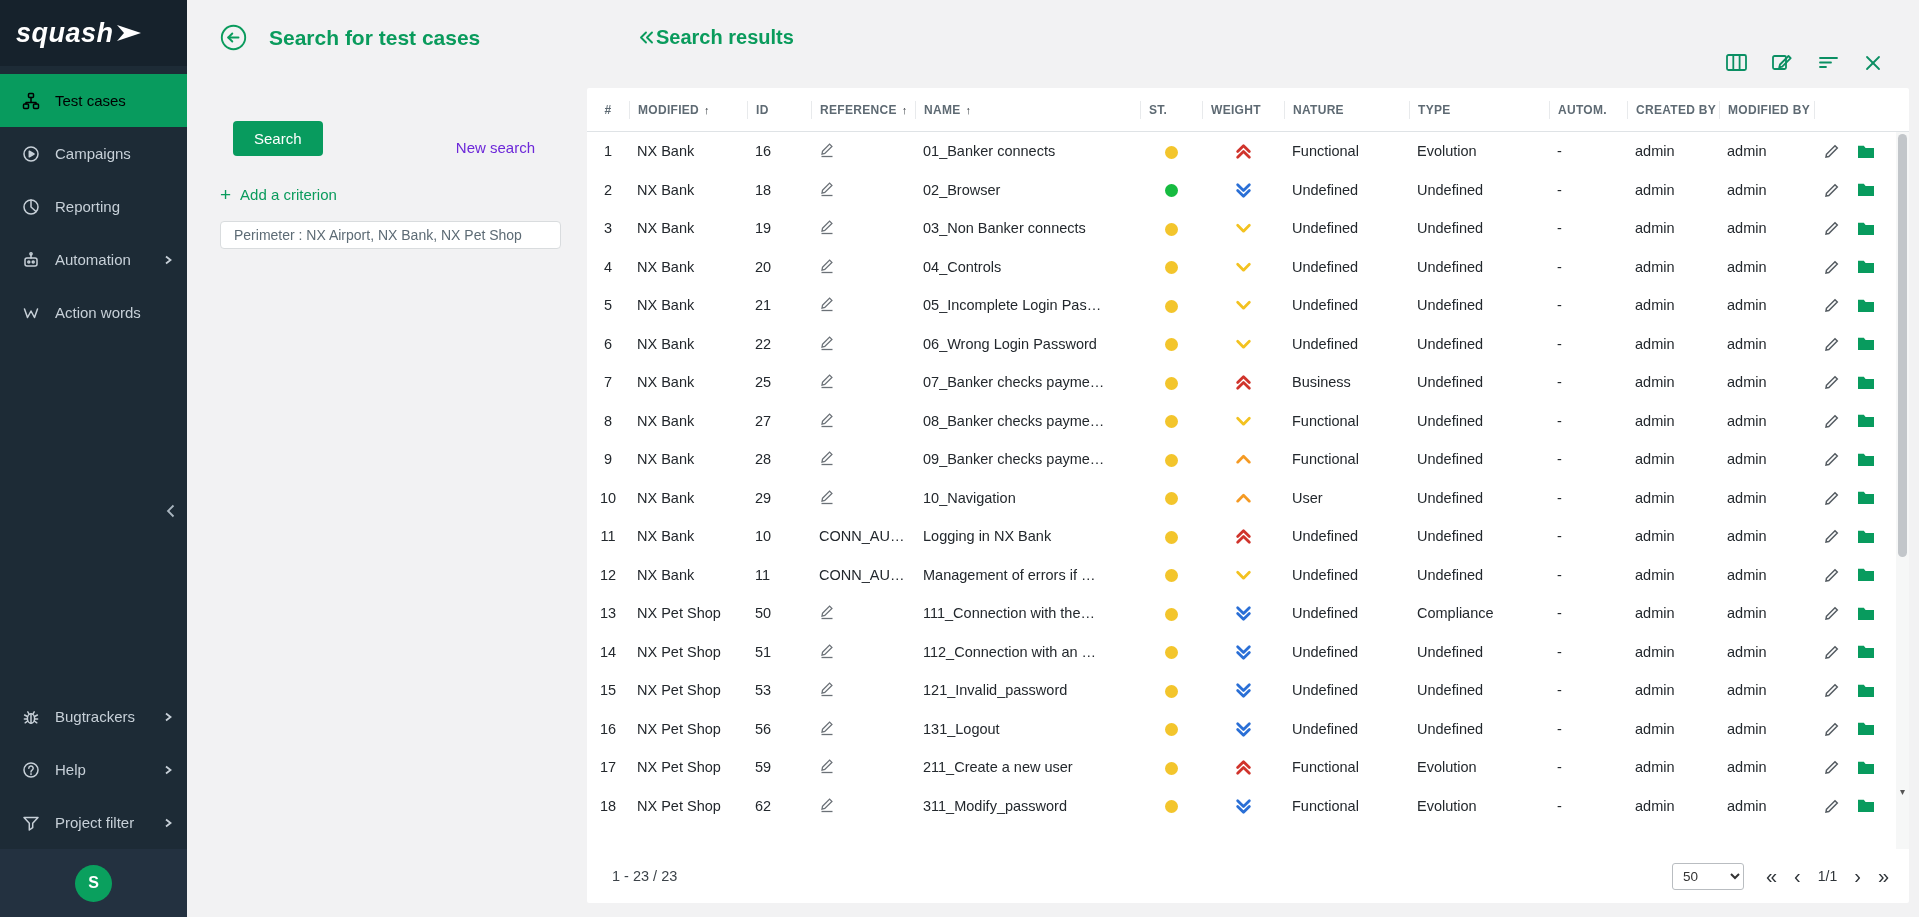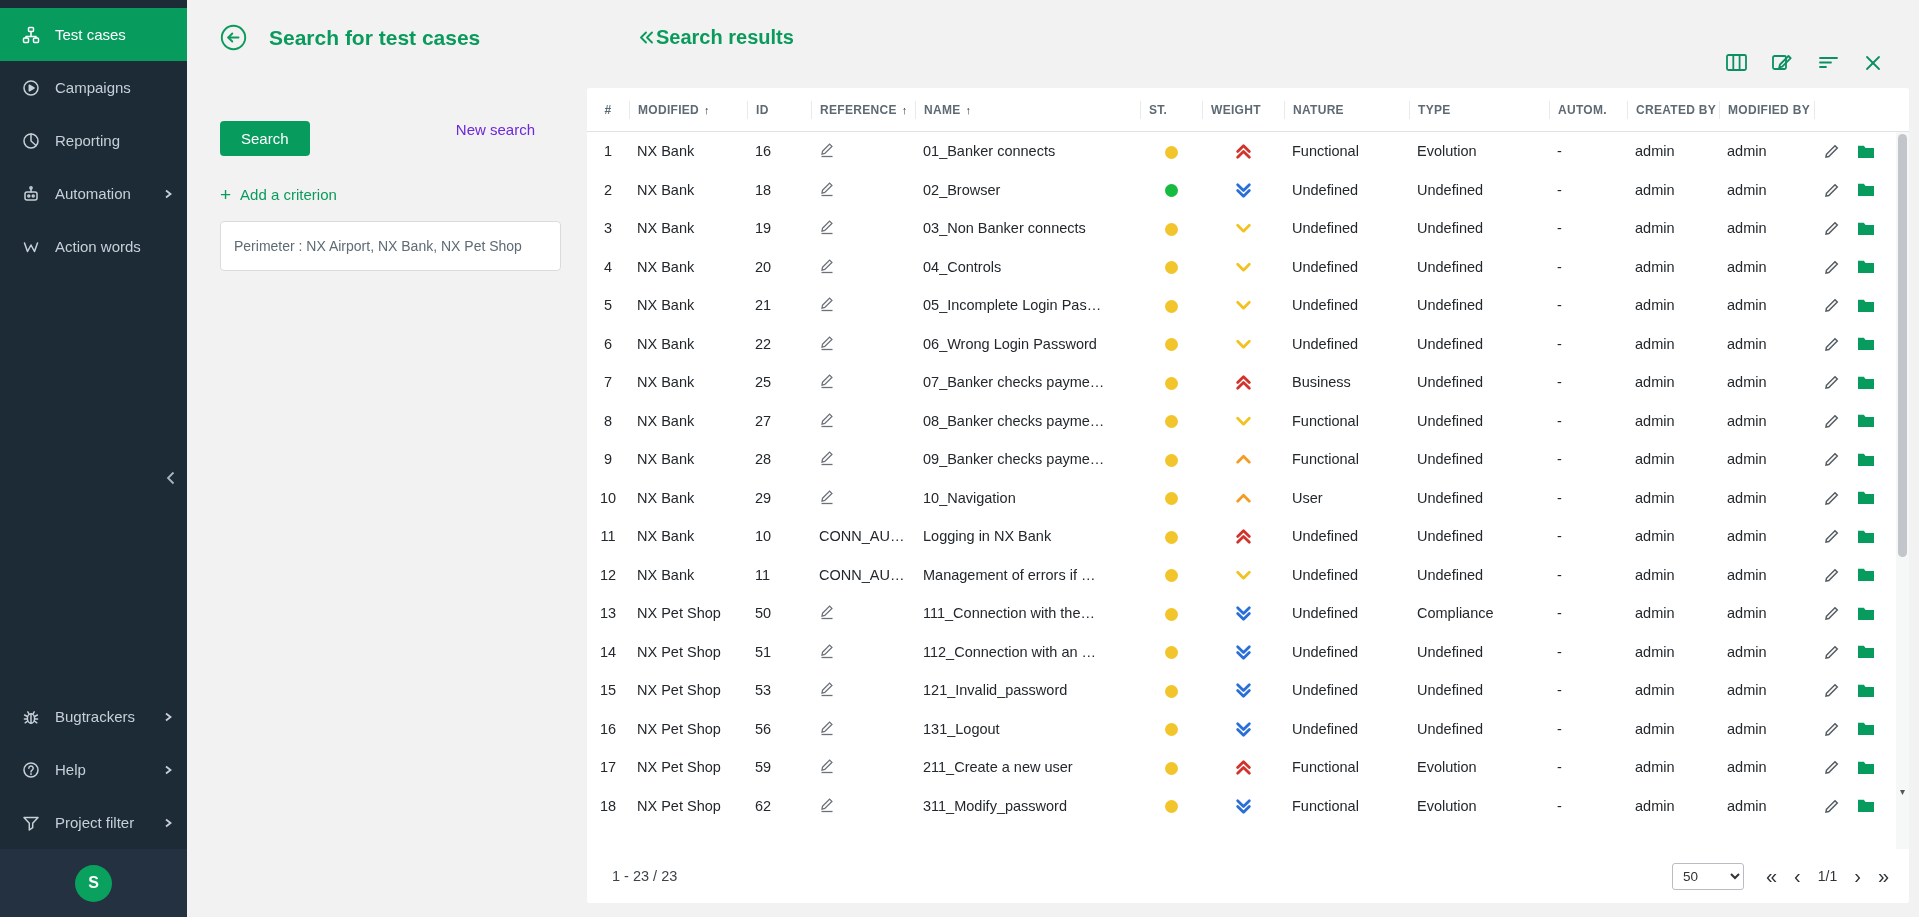--- a/index.html
+++ b/index.html
@@ -6,21 +6,21 @@
   html,body { width:1919px; height:917px; overflow:hidden; }
   body { display:flex; background:#f2f2f3; font-family:"Liberation Sans", sans-serif; }
 
   
   .sidebar { width:187px; flex-shrink:0; background:#1d2b36; color:#c7d0d8; display:flex; flex-direction:column; }
   .logo { height:66px; background:#16222c; display:flex; align-items:center; padding-left:16px; flex-shrink:0; }
   .logo-text { color:#fff; font-style:italic; font-weight:bold; font-size:27px; letter-spacing:.5px; }
   .logo-arrow { margin-left:3px; }
   .nav { padding-top:8px; }
   .nav-item { height:53px; display:flex; align-items:center; gap:15px; padding-left:22px; font-size:15px; cursor:pointer; position:relative; color:#c7d0d8; }
-  .nav-item.active { background:#089b5e; color:#ffffff; }
+  .nav-item.active { background:#089b5e; color:#000000; }
   .nav-item svg.mi * { stroke:currentColor; fill:none; stroke-width:1.5; stroke-linecap:round; stroke-linejoin:round; }
   .nav-item .chev-right { position:absolute; right:13px; }
   .chev-right * { stroke:currentColor; fill:none; stroke-width:1.8; }
   .spacer { flex:1; position:relative; }
   .collapse-chevron { position:absolute; right:8px; top:50%; transform:translateY(-50%); cursor:pointer; }
   .collapse-chevron * { stroke:#aab6c0; fill:none; stroke-width:1.8; }
   .avatar-strip { height:68px; background:#233140; display:flex; align-items:center; justify-content:center; flex-shrink:0; }
   .avatar { width:37px; height:37px; border-radius:50%; background:#0aa05e; color:#fff; font-size:16px; font-weight:bold; display:flex; align-items:center; justify-content:center; cursor:pointer; }
 
   
@@ -34,26 +34,26 @@
   .collapse-results { cursor:pointer; display:flex; }
   .collapse-results * , .back-btn * { stroke:#0a9b5c; fill:none; stroke-width:1.9; stroke-linecap:round; stroke-linejoin:round; }
   .header-icons { position:absolute; right:36px; top:52px; display:flex; gap:23px; align-items:center; }
   .hicon { cursor:pointer; display:flex; }
   .hicon * { stroke:#0b8f63; fill:none; stroke-width:1.8; stroke-linecap:round; stroke-linejoin:round; }
 
   .content { flex:1; display:flex; padding:0 10px 14px 33px; min-height:0; }
 
   
   .search-col { width:341px; flex-shrink:0; }
-  .search-row { margin-top:33px; display:flex; align-items:flex-start; justify-content:space-between; padding-right:26px; }
+  .search-row { margin-top:33px; display:flex; align-items:flex-end; justify-content:space-between; padding-right:26px;margin-left:13px; }
   .search-btn { background:#089b5e; color:#fff; border:none; border-radius:4px; height:35px; padding:0 21px; font-size:15px; cursor:pointer; font-family:"Liberation Sans", sans-serif; }
   .new-search-link { color:#6d28d9; font-size:15px; cursor:pointer; }
   .add-criterion { margin-top:29px; color:#0a9b5c; font-size:15px; display:flex; align-items:center; gap:9px; cursor:pointer; }
   .plus-icon { font-size:19px; line-height:1; }
-  .perimeter-box { margin-top:17px; background:#fff; border:1px solid #d9dcde; border-radius:4px; height:50px; display:flex; align-items:center; padding:0 13px; color:#5d6b75; font-size:14px; white-space:nowrap; cursor:pointer; }
+  .perimeter-box { margin-top:17px; background:#fff; border:1px solid #d9dcde; border-radius:4px; height:28px; display:flex; align-items:center; padding:0 13px; color:#5d6b75; font-size:14px; white-space:nowrap; cursor:pointer; }
 
   
   .results-panel { flex:1; margin-left:26px; background:#fff; display:flex; flex-direction:column; min-width:0; border-radius:2px; }
   .grid { display:grid; grid-template-columns:42px 118px 64px 104px 225px 62px 82px 125px 140px 78px 92px 95px 1fr; }
   .thead { height:44px; align-items:center; border-bottom:1px solid #dfe3e6; padding-right:13px; flex-shrink:0; }
   .hcell { font-size:12px; font-weight:700; color:#5e6a73; letter-spacing:.3px; padding-left:8px; display:flex; align-items:center; gap:5px; height:18px; border-left:1px solid #e8eaec; white-space:nowrap; overflow:hidden; }
   .hcell.first { border-left:none; justify-content:center; padding-left:0; }
   .sort-arrow { font-size:11px; color:#30363c; font-weight:400; }
   .tbody { flex:1; position:relative; overflow:hidden; padding-right:13px; }
   .trow { height:38.5px; align-items:center; font-size:14.5px; color:#23282d; cursor:pointer; }
@@ -77,20 +77,26 @@
   .foot-right { margin-left:auto; display:flex; align-items:center; gap:22px; }
   select.page-size { width:72px; height:27px; border:1px solid #b9bdc1; border-radius:3px; font-size:13.5px; color:#333; padding-left:6px; background:#fff; font-family:"Liberation Sans", sans-serif; }
   .pager { display:flex; align-items:center; gap:17px; font-size:14px; color:#2e3338; }
   .pg-btn { font-size:20px; line-height:1; color:#2e3338; cursor:pointer; user-select:none; }
   .pg-indicator { font-size:14px; }
 </style>
 </head>
 <body>
 
 <aside class="sidebar">
+  <div class="logo">
+    <span class="logo-text">squash</span>
+    <svg class="logo-arrow" width="26" height="20" viewBox="0 0 26 20">
+        <polygon points="0,2 24,10 0,18 7,10" fill="#ffffff"></polygon>
+      </svg>
+  </div>
 
   <nav class="nav">
     <div class="nav-item active">
       <svg class="mi" width="18" height="18" viewBox="0 0 18 18">
           <rect x="6.5" y="1.5" width="5" height="4" rx="1"></rect>
           <rect x="1.5" y="12" width="5" height="4.5" rx="1"></rect>
           <rect x="11.5" y="12" width="5" height="4.5" rx="1"></rect>
           <path d="M9 5.5 v3 M4 12 v-1.5 h10 V12 M9 8.5 v2"></path>
         </svg>
       <span>Test cases</span>

